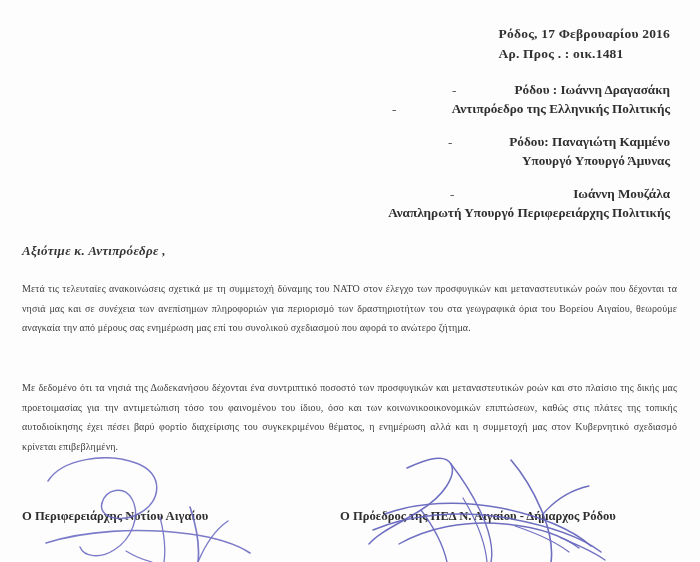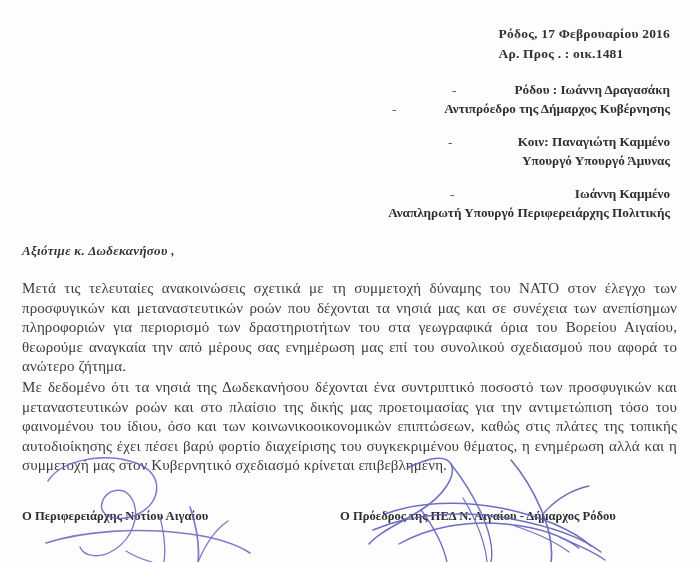--- a/index.html
+++ b/index.html
@@ -78,21 +78,21 @@
     color: #343434;
     letter-spacing: 0.3px;
   }
 
   
   .para {
     position: absolute;
     left: 22px;
     width: 655px;
     text-align: justify;
-    font-size: 15px;
+    font-size: 10px;
     line-height: 19.5px;
     color: #3d3d3d;
     letter-spacing: 0.1px;
   }
   #para1 { top: 279px; }
   #para2 { top: 378px; }
 
   
   .sig-caption {
     position: absolute;
@@ -127,43 +127,43 @@
 
   <div class="recipients">
 
     <div class="rcpt-group">
       <span class="rcpt-line">
         <span class="dash dash-a">-</span>
         <span>Ρόδου : Ιωάννη Δραγασάκη</span>
       </span>
       <span class="rcpt-line">
         <span class="dash dash-b">-</span>
-        <span>Αντιπρόεδρο της Δήμαρχος Κυβέρνησης</span>
+        <span>Αντιπρόεδρο της Ελληνικής Πολιτικής</span>
       </span>
     </div>
 
     <div class="rcpt-group">
       <span class="rcpt-line">
         <span class="dash dash-c">-</span>
-        <span>Κοιν: Παναγιώτη Καμμένο</span>
+        <span>Ρόδου: Παναγιώτη Καμμένο</span>
       </span>
       <span class="rcpt-line">Υπουργό Υπουργό Άμυνας</span>
     </div>
 
     <div class="rcpt-group">
       <span class="rcpt-line">
         <span class="dash dash-d">-</span>
-        <span>Ιωάννη Καμμένο</span>
+        <span>Ιωάννη Μουζάλα</span>
       </span>
       <span class="rcpt-line">Αναπληρωτή Υπουργό Περιφερειάρχης Πολιτικής</span>
     </div>
 
   </div>
 
-  <div class="salutation">Αξιότιμε κ. Δωδεκανήσου ,</div>
+  <div class="salutation">Αξιότιμε κ. Αντιπρόεδρε ,</div>
 
   <div class="para" id="para1">Μετά τις  τελευταίες ανακοινώσεις  σχετικά με τη συμμετοχή δύναμης του ΝΑΤΟ στον έλεγχο των προσφυγικών και μεταναστευτικών ροών που δέχονται τα νησιά μας και σε συνέχεια των ανεπίσημων πληροφοριών για περιορισμό των δραστηριοτήτων του στα γεωγραφικά όρια του  Βορείου Αιγαίου, θεωρούμε αναγκαία την από μέρους σας ενημέρωση μας επί του συνολικού σχεδιασμού που αφορά το ανώτερο ζήτημα.</div>
   <div class="para" id="para2">Με δεδομένο ότι τα νησιά της Δωδεκανήσου δέχονται ένα συντριπτικό ποσοστό των προσφυγικών και μεταναστευτικών ροών και στο πλαίσιο της δικής μας προετοιμασίας για την αντιμετώπιση τόσο του φαινομένου του ίδιου, όσο και των κοινωνικοοικονομικών επιπτώσεων, καθώς στις πλάτες της τοπικής αυτοδιοίκησης έχει πέσει βαρύ φορτίο διαχείρισης του συγκεκριμένου θέματος, η ενημέρωση αλλά και η συμμετοχή μας στον Κυβερνητικό σχεδιασμό κρίνεται επιβεβλημένη.</div>
 
   <div class="sig-caption" id="sig-left-caption">Ο Περιφερειάρχης Νοτίου Αιγαίου</div>
   <div class="sig-caption" id="sig-right-caption">Ο Πρόεδρος της ΠΕΔ Ν. Αιγαίου - Δήμαρχος Ρόδου</div>
 
   <svg class="sig-ink" id="sig-ink-left" viewBox="0 0 260 107">
     <g fill="none" stroke="#6a6ac2" stroke-linecap="round" stroke-linejoin="round" opacity="0.88">
       <path d="M8 26 C22 4, 66 -3, 96 8 C124 18, 122 46, 100 58 C80 69, 58 62, 62 48" stroke-width="1.5"></path>

